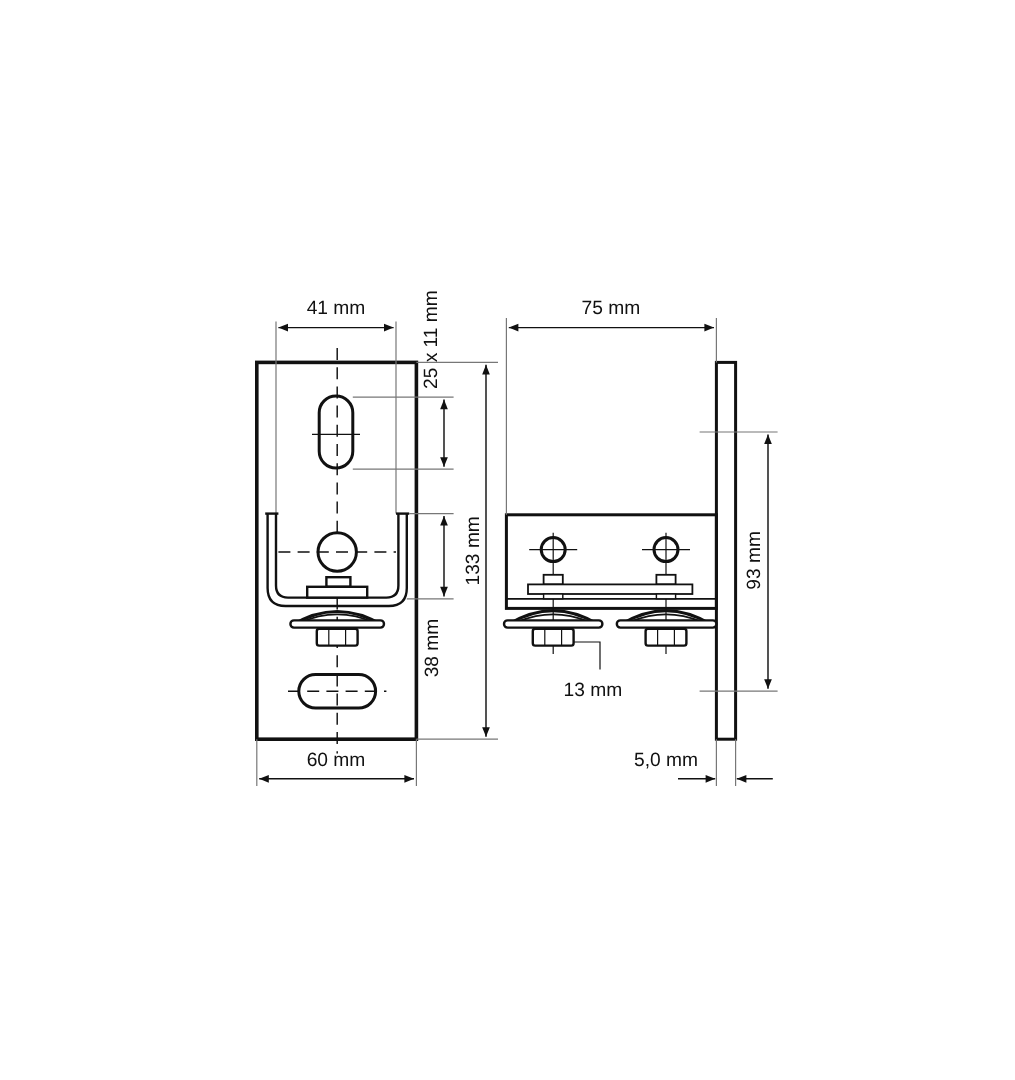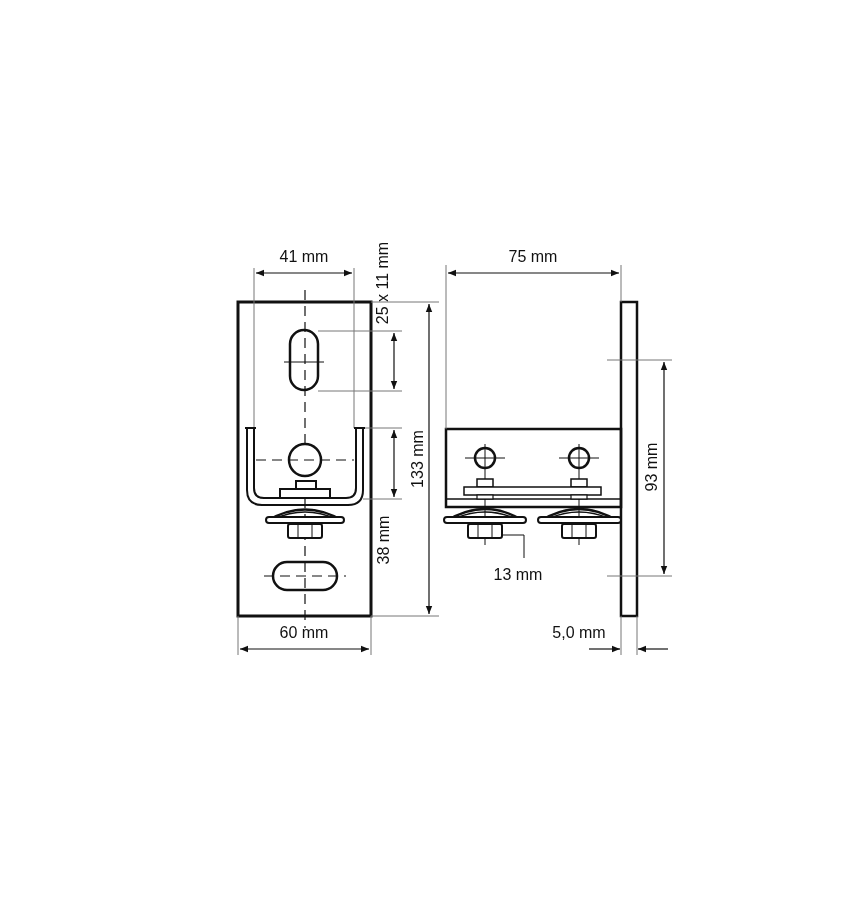--- a/index.html
+++ b/index.html
@@ -1,17 +1,17 @@
 <!DOCTYPE html>
 <html><head>
   <meta charset="utf-8">
   <style>
     html, body { margin: 0; padding: 0; background: #ffffff; }
     body { width: 846px; height: 900px; position: relative; overflow: hidden; }
-    .canvas { position: absolute; left: 0; top: 0; width: 682px; height: 900px; padding-left: 24px; }
+    .canvas { position: absolute; left: 0; top: 0; width: 682px; height: 900px; }
     svg text { font-family: "Liberation Sans", "DejaVu Sans", sans-serif; fill: #111; }
     .lbl { font-size: 16px; }
   </style>
 </head>
 <body>
 
 <div class="canvas">
 <svg width="846" height="900" viewBox="0 0 846 900" xmlns="http://www.w3.org/2000/svg">
   <defs>
     <marker id="arr" viewBox="0 0 10 10" refX="10" refY="5" markerWidth="10" markerHeight="8" orient="auto-start-reverse" markerUnits="userSpaceOnUse">

